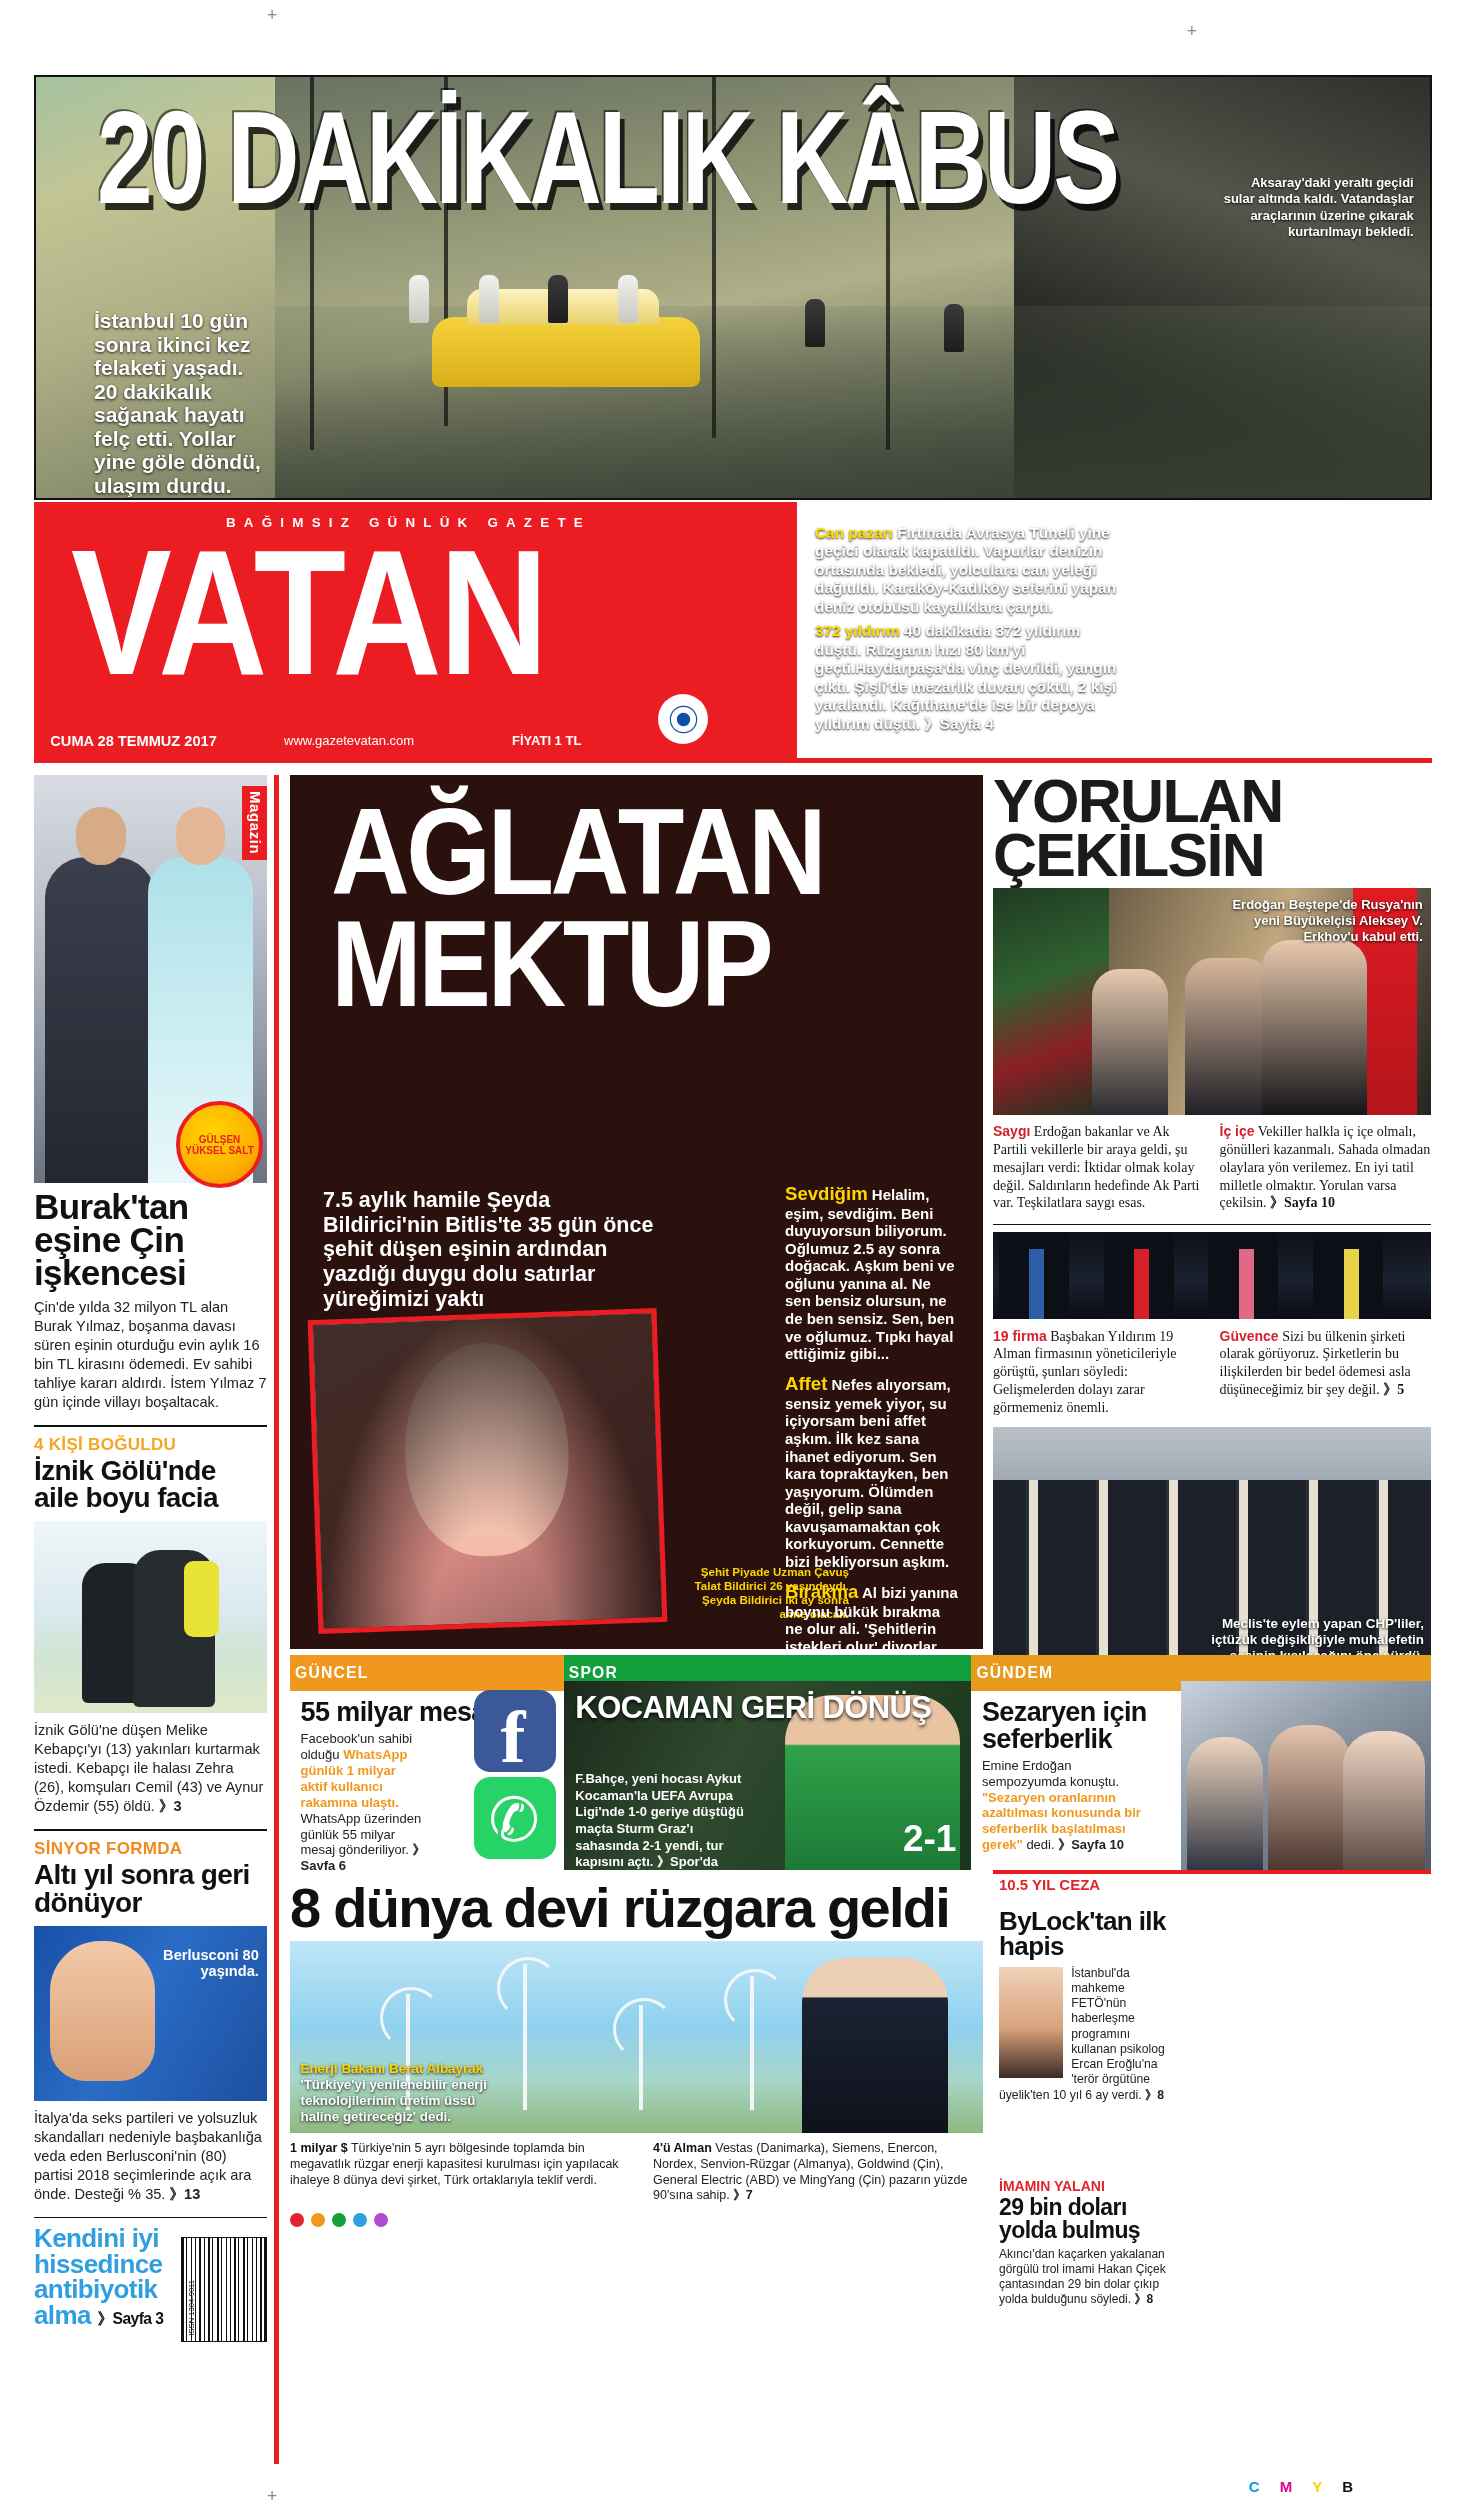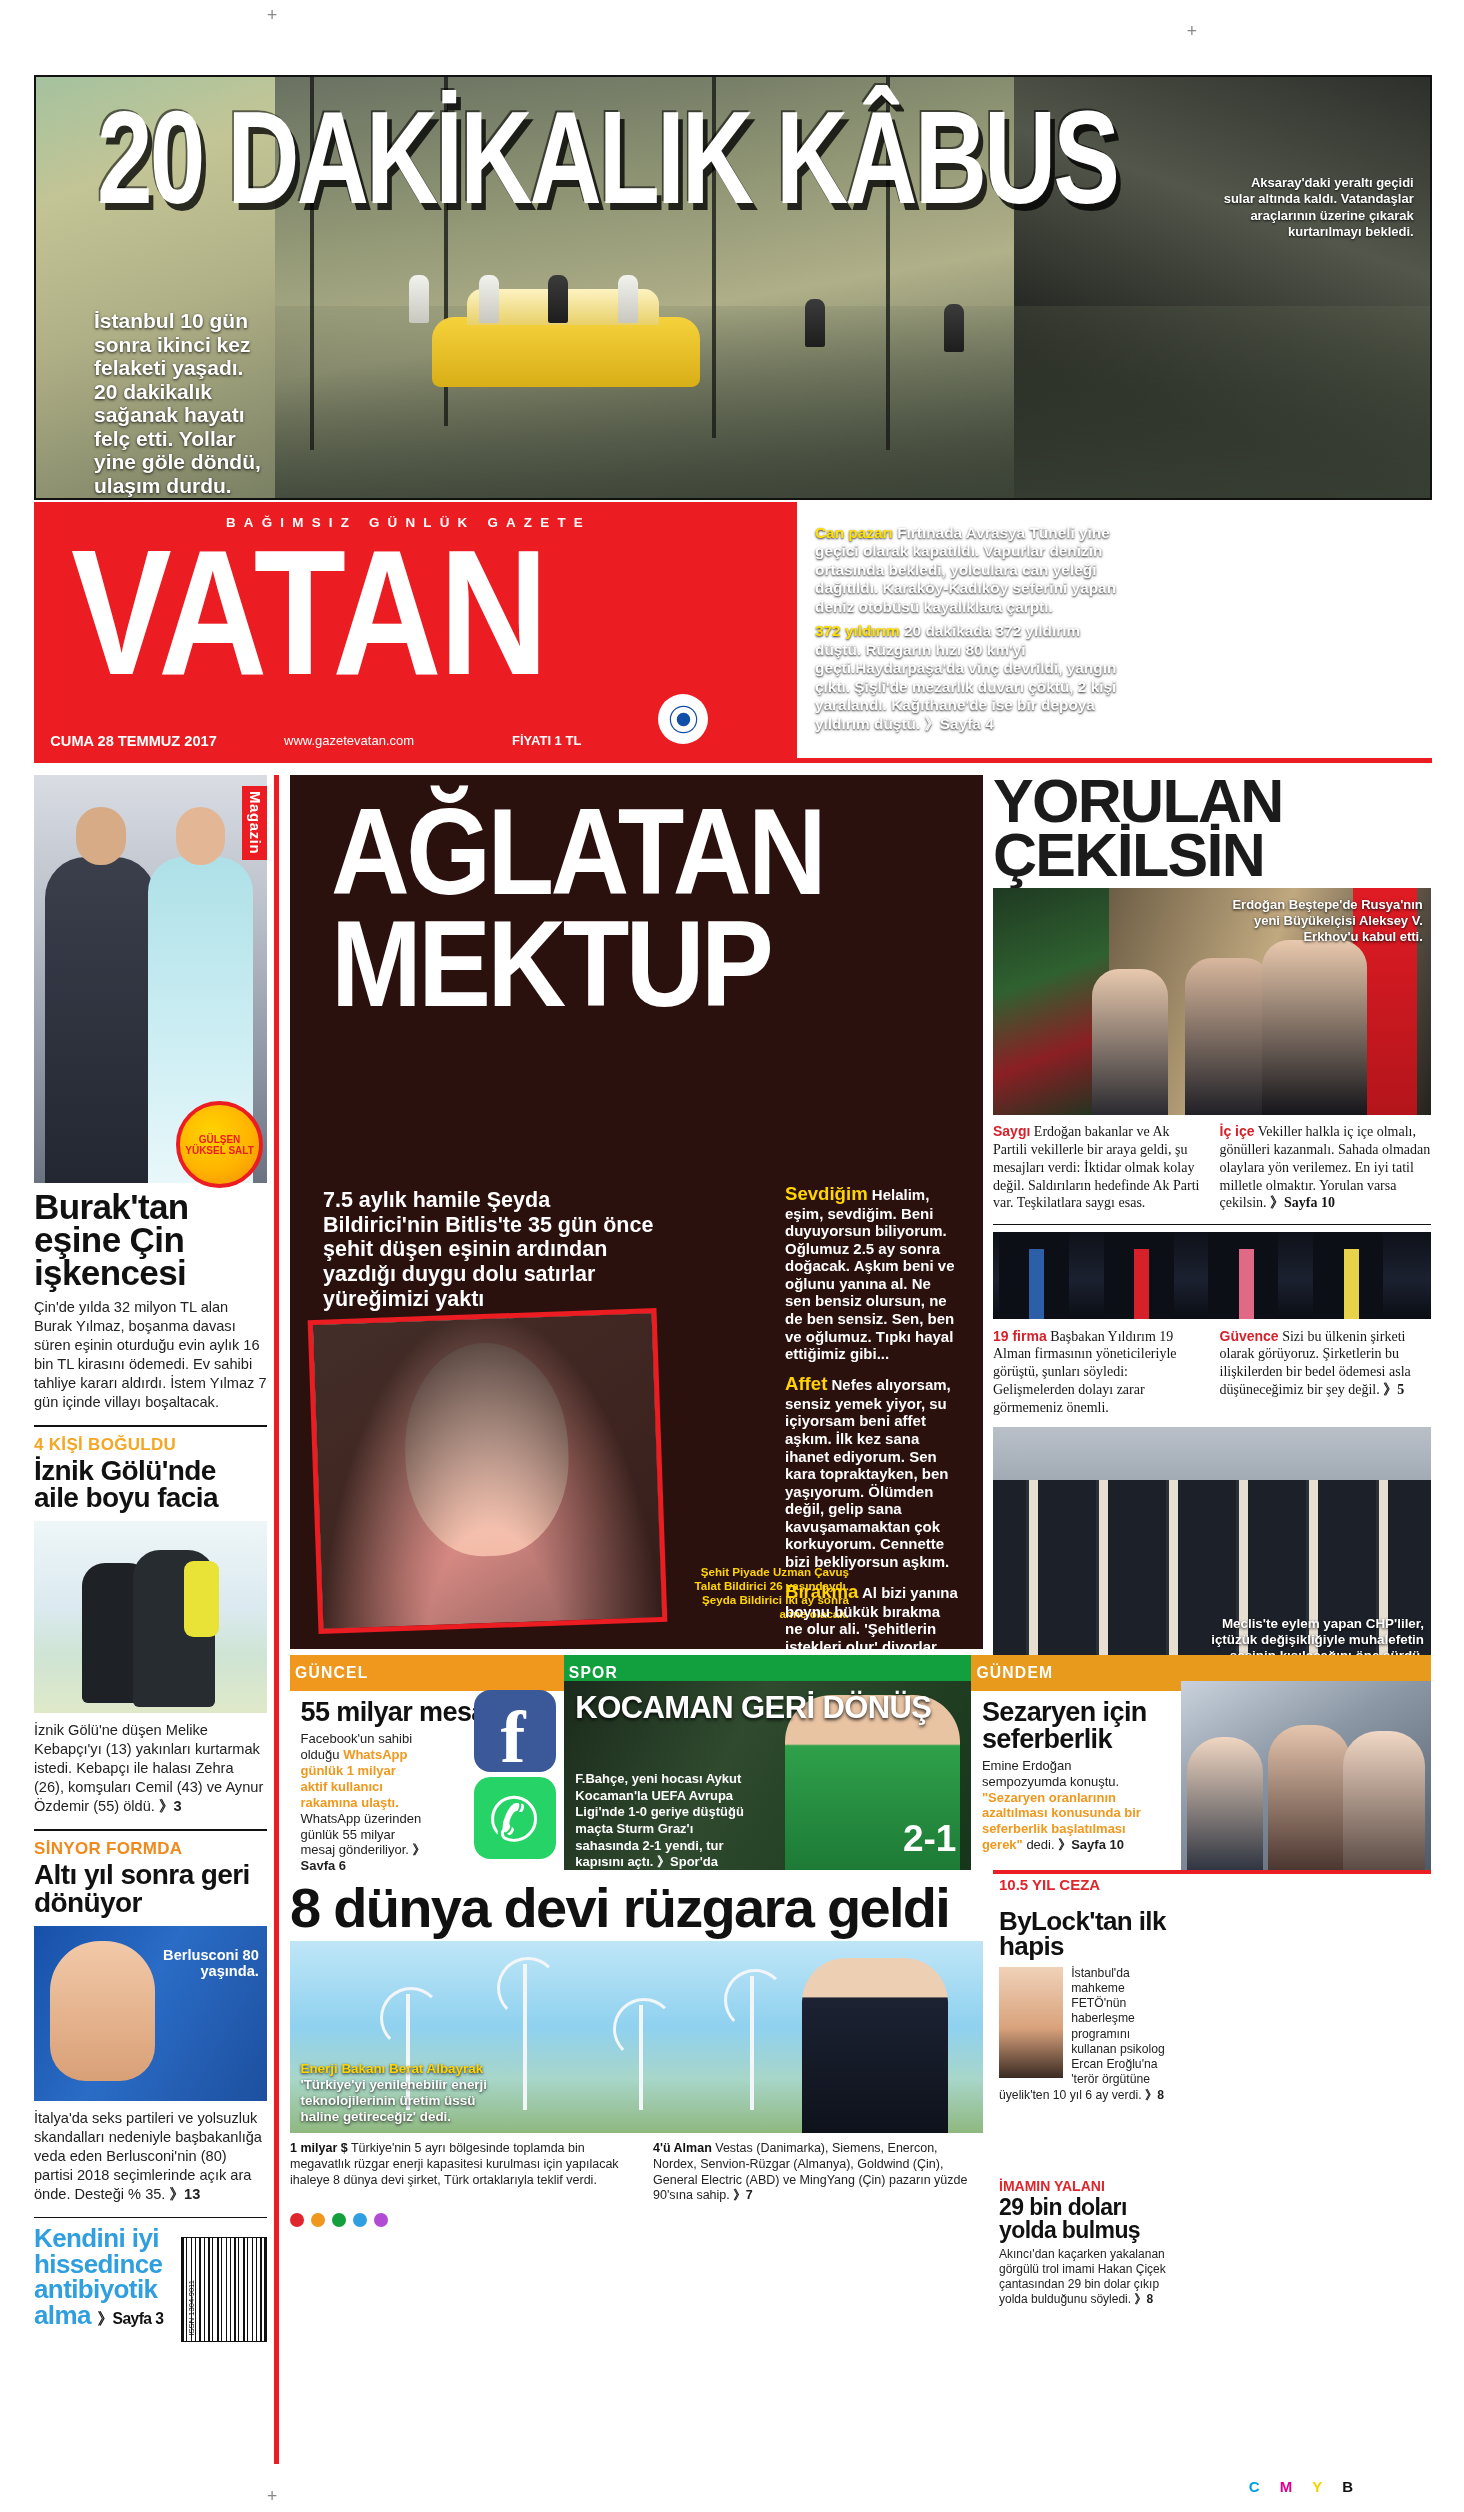--- a/index.html
+++ b/index.html
@@ -392,21 +392,21 @@
     <div class="kicker">BAĞIMSIZ GÜNLÜK GAZETE</div>
     <div class="logo">VATAN</div>
     <div class="eye"></div>
     <div class="date">CUMA 28 TEMMUZ 2017</div>
     <div class="web">www.gazetevatan.com</div>
     <div class="price">FİYATI 1 TL</div>
   </div>
 
   <div class="canpazari">
     <p><span class="lead">Can pazarı</span> <span>Fırtınada Avrasya Tüneli yine geçici olarak kapatıldı. Vapurlar denizin ortasında bekledi, yolculara can yeleği dağıtıldı. Karaköy-Kadıköy seferini yapan deniz otobüsü kayalıklara çarptı.</span></p>
-    <p><span class="lead">372 yıldırım</span> <span>20 dakikada 372 yıldırım düştü. Rüzgarın hızı 80 km'yi geçti.Haydarpaşa'da vinç devrildi, yangın çıktı. Şişli'de mezarlık duvarı çöktü, 2 kişi yaralandı. Kağıthane'de ise bir depoya yıldırım düştü.</span> <span>》Sayfa 4</span></p>
+    <p><span class="lead">372 yıldırım</span> <span>40 dakikada 372 yıldırım düştü. Rüzgarın hızı 80 km'yi geçti.Haydarpaşa'da vinç devrildi, yangın çıktı. Şişli'de mezarlık duvarı çöktü, 2 kişi yaralandı. Kağıthane'de ise bir depoya yıldırım düştü.</span> <span>》Sayfa 4</span></p>
   </div>
 
   <div class="red-rule"></div>
 
   <div class="leftcol">
     <div class="magazine-photo">
       <div class="man"></div>
       <div class="woman"></div>
       <div class="mag-tag">Magazin</div>
     </div>

